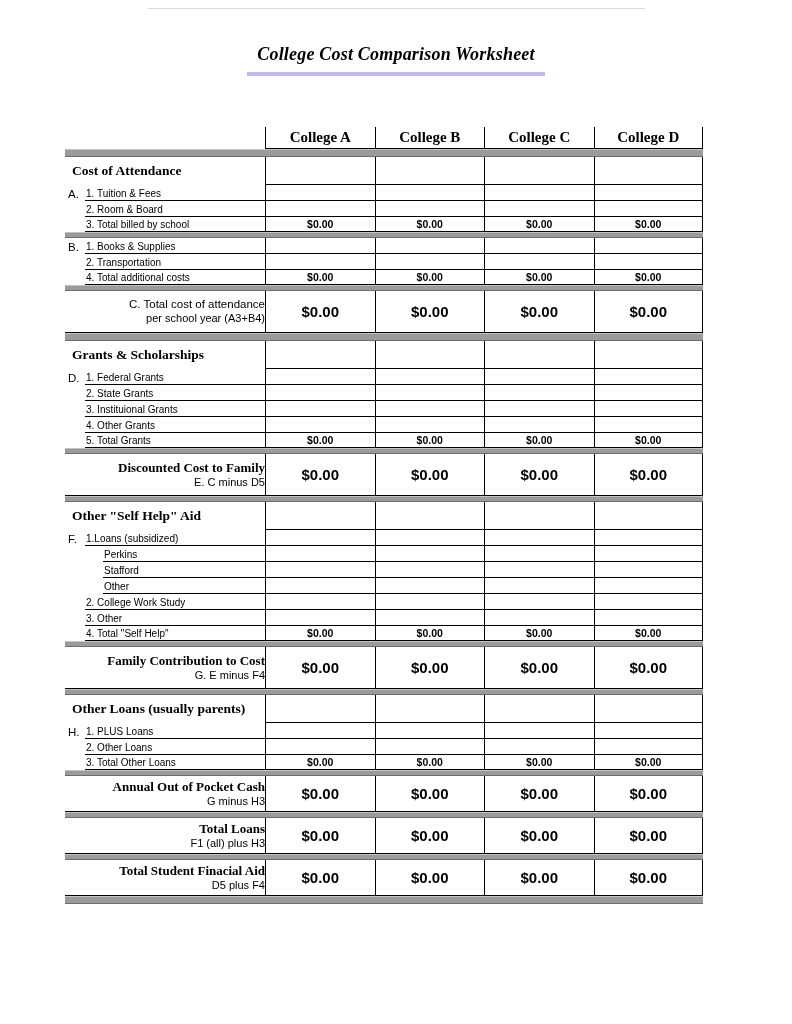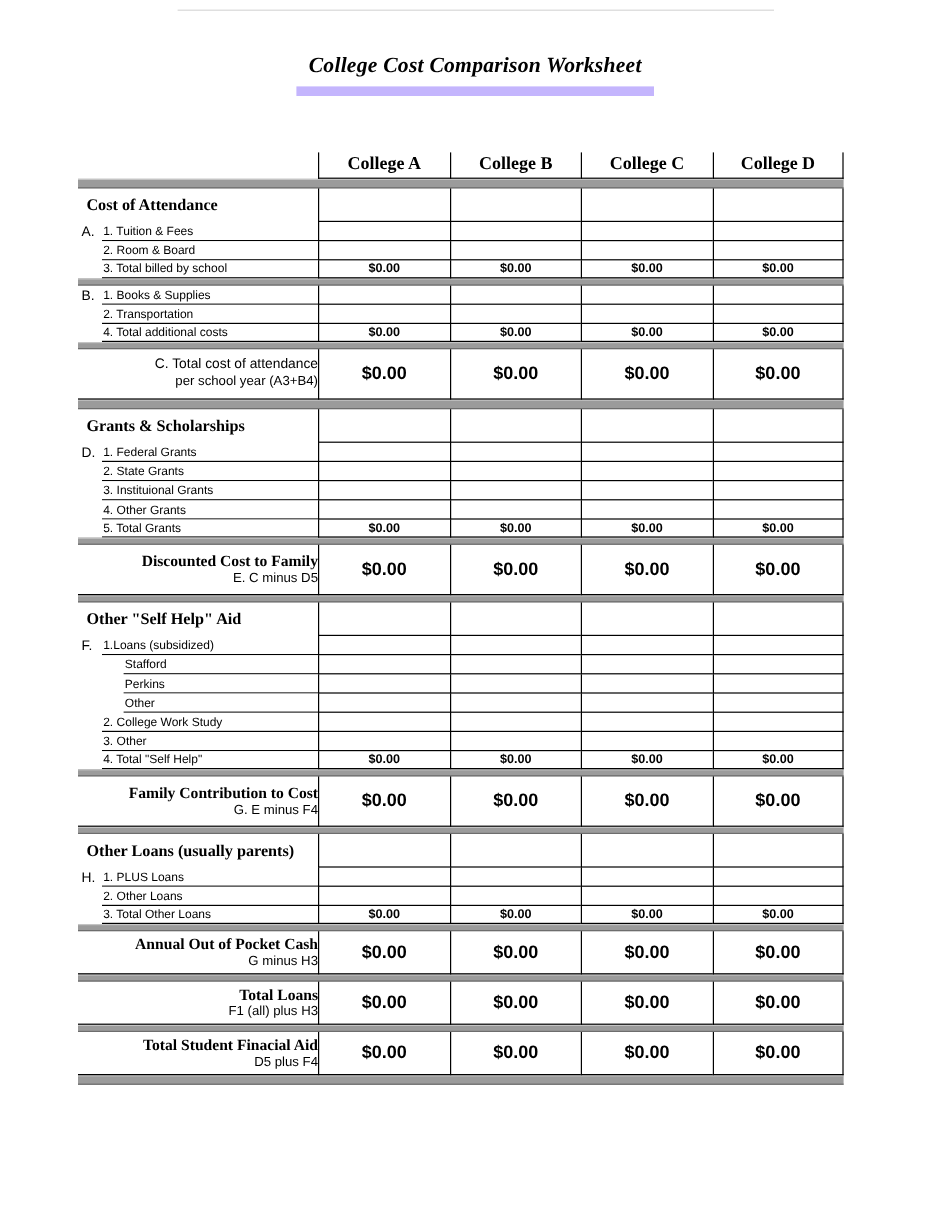--- a/index.html
+++ b/index.html
@@ -9,21 +9,21 @@
 
   .scan-line { position:absolute; top:8px; left:148px; width:497px; height:1px; background:#d8d8d8; }
 
   .title-wrap { position:absolute; top:44px; left:0; width:792px; text-align:center; }
   .title-wrap span {
     display:inline-block;
     font-family:"Liberation Serif", serif;
     font-weight:bold; font-style:italic;
     font-size:18px; letter-spacing:0.2px;
     padding:0 10px 7px 10px;
-    border-bottom:8px solid #c4b5fd;
+    border-bottom:4px solid #c4b5fd;
   }
 
   .worksheet { position:absolute; top:127px; left:65px; width:638px; }
 
   .row { display:flex; align-items:stretch; }
   .row.colheader  { height:22px; }
   .row.section    { height:28px; }
   .row.item       { height:16px; }
   .row.totalsmall { height:15px; }
   .row.totalbig   { height:42px; }
@@ -268,33 +268,33 @@
         </div>
         <div class="cell"></div>
         <div class="cell"></div>
         <div class="cell"></div>
         <div class="cell"></div>
       </div>
       <div class="row item">
         <div class="cell-label">
           <div class="prefix wide"></div>
           <div class="ul">
+            <span>Perkins</span>
+          </div>
+        </div>
+        <div class="cell"></div>
+        <div class="cell"></div>
+        <div class="cell"></div>
+        <div class="cell"></div>
+      </div>
+      <div class="row item">
+        <div class="cell-label">
+          <div class="prefix wide"></div>
+          <div class="ul">
             <span>Stafford</span>
-          </div>
-        </div>
-        <div class="cell"></div>
-        <div class="cell"></div>
-        <div class="cell"></div>
-        <div class="cell"></div>
-      </div>
-      <div class="row item">
-        <div class="cell-label">
-          <div class="prefix wide"></div>
-          <div class="ul">
-            <span>Perkins</span>
           </div>
         </div>
         <div class="cell"></div>
         <div class="cell"></div>
         <div class="cell"></div>
         <div class="cell"></div>
       </div>
       <div class="row item">
         <div class="cell-label">
           <div class="prefix wide"></div>

